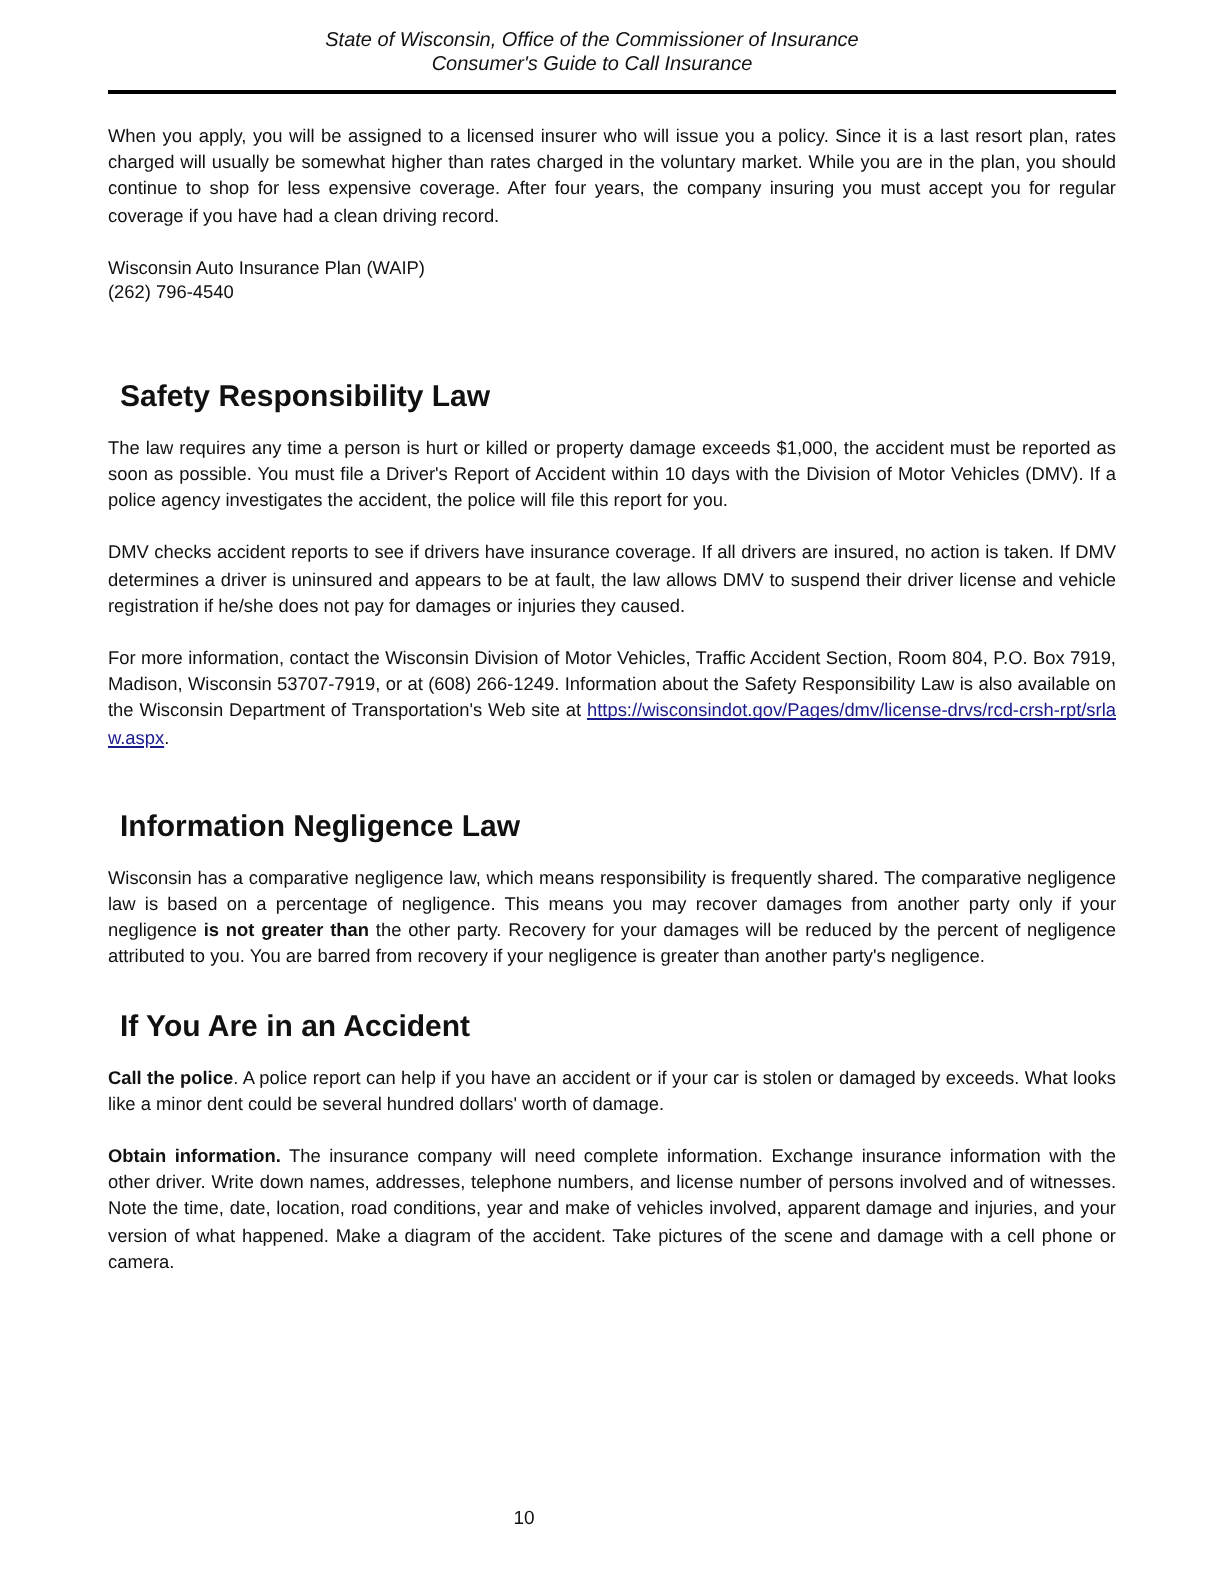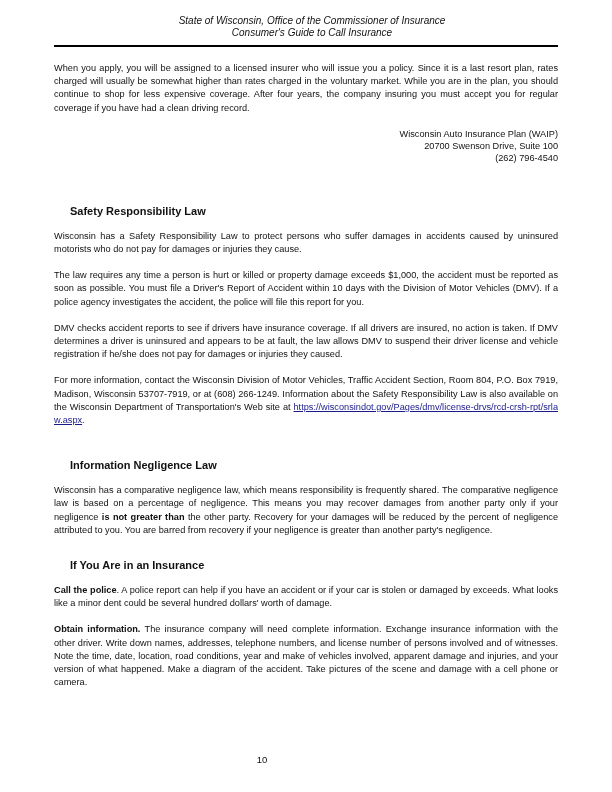--- a/index.html
+++ b/index.html
@@ -1,35 +1,35 @@
 <!DOCTYPE html>
 <html><head>
 <meta charset="utf-8">
 <style>
   html, body { margin: 0; padding: 0; background: #ffffff; }
   body {
     width: 612px; height: 792px; position: relative; overflow: hidden;
     font-family: "Liberation Sans", sans-serif; color: #111111;
   }
   .page-header {
-    position: absolute; left: 60px; top: 15px; width: 504px;
+    position: absolute; left: 44px; top: 15px; width: 504px;
     text-align: center; font-style: italic; font-size: 10px; line-height: 12px;
   }
   .header-rule {
     position: absolute; left: 54px; top: 45px; width: 504px; height: 2px; background: #000;
   }
   .content {
     position: absolute; left: 54px; top: 62px; width: 504px;
     font-size: 9.2px; line-height: 13.2px; text-align: justify;
   }
   p { margin: 0 0 13px 0; }
-  .address { text-align: right; margin: 0 0 40px 0; }
+  .address { text-align: left; margin: 0 0 40px 0; }
   .address div { line-height: 12px; }
   h2 {
-    font-size: 11px; font-weight: bold; margin: 0 0 12px 16px; line-height: 14px;
+    font-size: 15px; font-weight: bold; margin: 0 0 12px 6px; line-height: 14px;
   }
   a { color: #1a1a8c; text-decoration: underline; }
   .section-gap { height: 18px; }
   .page-number {
     position: absolute; left: 0; width: 524px; top: 754px;
     text-align: center; font-size: 9.5px;
   }
 </style>
 </head>
 <body>
@@ -38,33 +38,31 @@
   <div>State of Wisconsin, Office of the Commissioner of Insurance</div>
   <div>Consumer's Guide to Call Insurance</div>
 </div>
 <div class="header-rule"></div>
 
 <div class="content">
   <p>When you apply, you will be assigned to a licensed insurer who will issue you a policy. Since it is a last resort plan, rates charged will usually be somewhat higher than rates charged in the voluntary market. While you are in the plan, you should continue to shop for less expensive coverage. After four years, the company insuring you must accept you for regular coverage if you have had a clean driving record.</p>
 
   <div class="address">
     <div>Wisconsin Auto Insurance Plan (WAIP)</div>
-    <div>20700 Swenson Drive, Suite 100</div>
     <div>(262) 796-4540</div>
   </div>
 
   <h2>Safety Responsibility Law</h2>
-  <p>Wisconsin has a Safety Responsibility Law to protect persons who suffer damages in accidents caused by uninsured motorists who do not pay for damages or injuries they cause.</p>
   <p>The law requires any time a person is hurt or killed or property damage exceeds $1,000, the accident must be reported as soon as possible. You must file a Driver's Report of Accident within 10 days with the Division of Motor Vehicles (DMV). If a police agency investigates the accident, the police will file this report for you.</p>
   <p>DMV checks accident reports to see if drivers have insurance coverage. If all drivers are insured, no action is taken. If DMV determines a driver is uninsured and appears to be at fault, the law allows DMV to suspend their driver license and vehicle registration if he/she does not pay for damages or injuries they caused.</p>
   <p><span>For more information, contact the Wisconsin Division of Motor Vehicles, Traffic Accident Section, Room 804, P.O. Box 7919, Madison, Wisconsin 53707-7919, or at (608) 266-1249. Information about the Safety Responsibility Law is also available on the Wisconsin Department of Transportation's Web site at </span><a href="#" style="word-break:break-all;">https://wisconsindot.gov/Pages/dmv/license-drvs/rcd-crsh-rpt/srlaw.aspx</a><span>.</span></p>
 
   <div class="section-gap"></div>
   <h2>Information Negligence Law</h2>
   <p><span>Wisconsin has a comparative negligence law, which means responsibility is frequently shared. The comparative negligence law is based on a percentage of negligence. This means you may recover damages from another party only if your negligence </span><b>is not greater than</b><span> the other party. Recovery for your damages will be reduced by the percent of negligence attributed to you. You are barred from recovery if your negligence is greater than another party's negligence.</span></p>
 
   <div class="section-gap" style="height:8px"></div>
-  <h2>If You Are in an Insurance</h2>
+  <h2>If You Are in an Accident</h2>
   <p><b>Call the police</b><span>. A police report can help if you have an accident or if your car is stolen or damaged by exceeds. What looks like a minor dent could be several hundred dollars' worth of damage.</span></p>
   <p><b>Obtain information.</b><span> The insurance company will need complete information. Exchange insurance information with the other driver. Write down names, addresses, telephone numbers, and license number of persons involved and of witnesses. Note the time, date, location, road conditions, year and make of vehicles involved, apparent damage and injuries, and your version of what happened. Make a diagram of the accident. Take pictures of the scene and damage with a cell phone or camera.</span></p>
 </div>
 
 <div class="page-number">10</div>
 
 </body></html>

